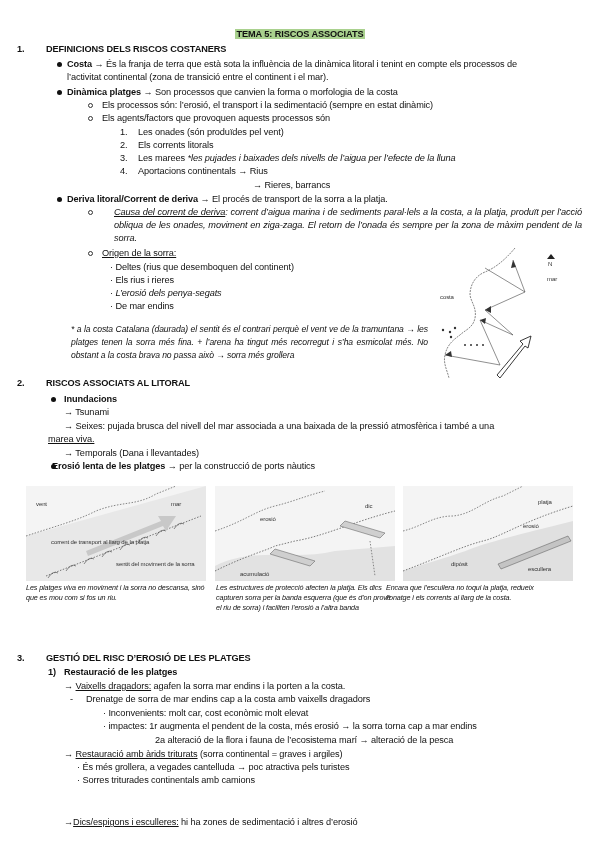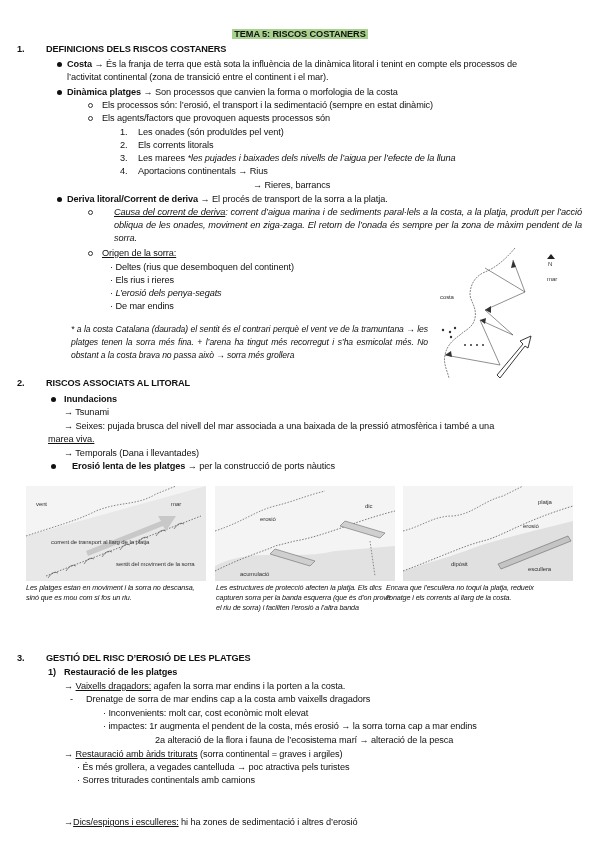--- a/index.html
+++ b/index.html
@@ -14,21 +14,21 @@
   .circ { display:inline-block; width:5px; height:5px; border-radius:50%; border:1px solid #333; }
   .wrap { white-space:normal; text-align:justify; }
   .fig { position:absolute; background:#f2f2f2; overflow:hidden; }
   .cap { position:absolute; font-style:italic; font-size:7.2px; line-height:10px; color:#111; white-space:normal; }
   .lbl { font-size:6px; fill:#333; font-family:"Liberation Sans", sans-serif; }
 </style>
 </head>
 <body>
 
 <div class="abs" style="left:0;width:600px;top:28px;text-align:center;">
-  <span class="title-hl">TEMA 5: RISCOS COSTANERS</span>
+  <span class="title-hl">TEMA 5: RISCOS ASSOCIATS</span>
 </div>
 
 <div class="abs b" style="left:17px;top:43px;">1.</div>
 <div class="abs b" style="left:46px;top:43px;">DEFINICIONS DELS RISCOS COSTANERS</div>
 
 <span class="abs dot" style="left:57px;top:62px;"></span>
 <div class="abs" style="left:67px;top:58px;">
   <span class="b">Costa</span>
   <span>→ És la franja de terra que està sota la influència de la dinàmica litoral i tenint en compte els processos de</span>
 </div>
@@ -114,39 +114,39 @@
 <div class="abs b" style="left:46px;top:377px;">RISCOS ASSOCIATS AL LITORAL</div>
 
 <span class="abs dot" style="left:51px;top:397px;"></span>
 <div class="abs b" style="left:64px;top:393px;">Inundacions</div>
 <div class="abs" style="left:64px;top:406px;">→ Tsunami</div>
 <div class="abs" style="left:64px;top:420px;">→ Seixes: pujada brusca del nivell del mar associada a una baixada de la pressió atmosfèrica i també a una</div>
 <div class="abs" style="left:48px;top:433px;text-decoration:underline;">marea viva.</div>
 <div class="abs" style="left:64px;top:447px;">→ Temporals (Dana i llevantades)</div>
 
 <span class="abs dot" style="left:51px;top:464px;"></span>
-<div class="abs" style="left:72px;top:460px;">
+<div class="abs" style="left:52px;top:460px;">
   <span class="b">Erosió lenta de les platges</span><span> → per la construcció de ports nàutics</span>
 </div>
 
 <div class="fig" style="left:26px;top:486px;width:180px;height:95px;">
   <svg width="180" height="95">
     <rect width="180" height="95" fill="#f4f4f4"></rect>
     <path d="M0,50 L180,0 L180,95 L0,95 Z" fill="#e8e8e8"></path>
     <path d="M0,50 C30,40 50,35 70,25 C95,15 110,20 130,8 L150,0" fill="none" stroke="#555" stroke-width="0.7" stroke-dasharray="1.5,1.5"></path>
     <path d="M20,90 L175,30" fill="none" stroke="#444" stroke-width="0.7" stroke-dasharray="1.5,1.5"></path>
     <path d="M22,92 q5,-8 10,-5 M40,85 q5,-8 10,-5 M58,78 q5,-8 10,-5 M76,71 q5,-8 10,-5 M94,64 q5,-8 10,-5 M112,57 q5,-8 10,-5 M130,50 q5,-8 10,-5 M148,43 q5,-8 10,-5" fill="none" stroke="#444" stroke-width="0.6"></path>
     <polygon points="60,65 135,35 132,30 150,30 140,45 137,40 62,70" fill="#c8c8c8"></polygon>
     <text x="10" y="20" class="lbl">vent</text>
     <text x="25" y="58" class="lbl">corrent de transport al llarg de la platja</text>
     <text x="90" y="80" class="lbl">sentit del moviment de la sorra</text>
     <text x="145" y="20" class="lbl">mar</text>
   </svg>
 </div>
-<div class="cap" style="left:26px;top:583px;width:182px;">Les platges estan en moviment i la sorra no descansa, sinó que es mou com si fos un riu.</div>
+<div class="cap" style="left:26px;top:583px;width:182px;">Les platges viva en moviment i la sorra no descansa, sinó que es mou com si fos un riu.</div>
 
 <div class="fig" style="left:215px;top:486px;width:180px;height:95px;">
   <svg width="180" height="95">
     <rect width="180" height="95" fill="#f4f4f4"></rect>
     <path d="M0,80 C40,60 80,75 120,65 L180,60 L180,95 L0,95 Z" fill="#e2e2e2"></path>
     <path d="M0,45 C30,35 40,25 60,20 C80,15 90,10 110,5" fill="none" stroke="#555" stroke-width="0.7" stroke-dasharray="1.5,1.5"></path>
     <path d="M0,85 C30,70 50,65 60,60 L80,55 C110,50 140,35 180,25" fill="none" stroke="#444" stroke-width="0.7" stroke-dasharray="1.5,1.5"></path>
     <polygon points="55,68 95,80 100,75 60,63" fill="#cfcfcf" stroke="#555" stroke-width="0.5"></polygon>
     <polygon points="125,40 165,52 170,47 130,35" fill="#cfcfcf" stroke="#555" stroke-width="0.5"></polygon>
     <line x1="155" y1="55" x2="160" y2="90" stroke="#444" stroke-width="0.6" stroke-dasharray="1.5,1.5"></line>

